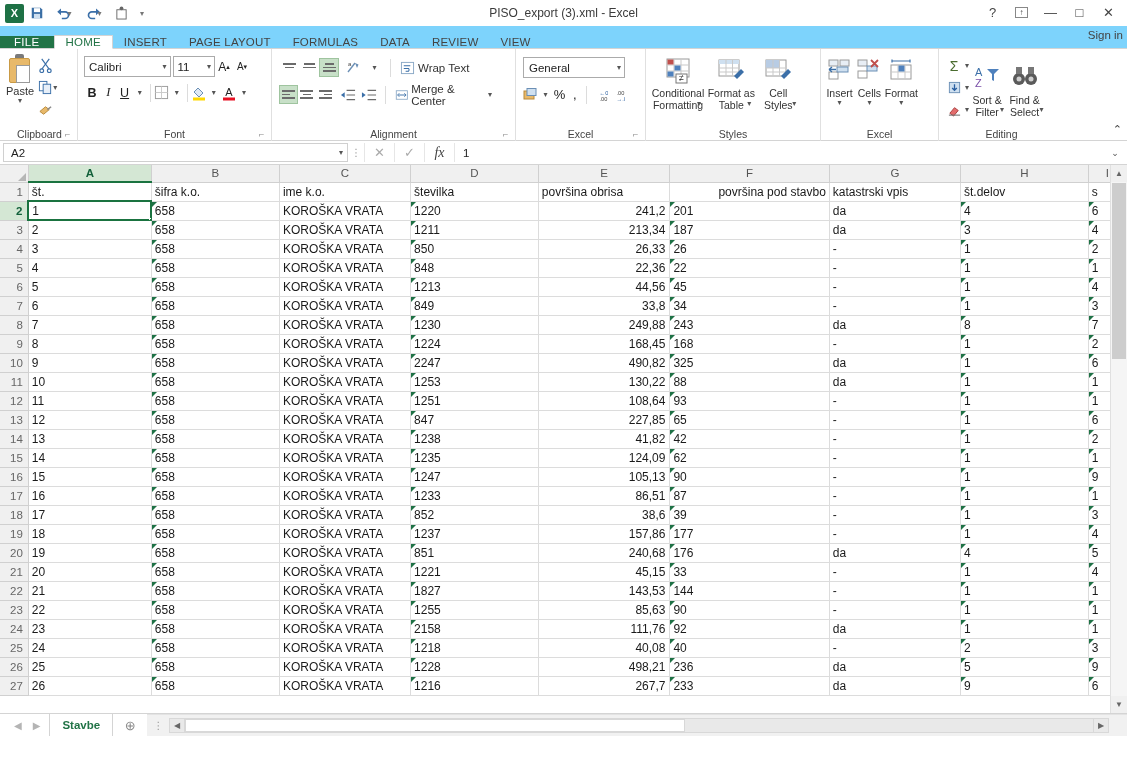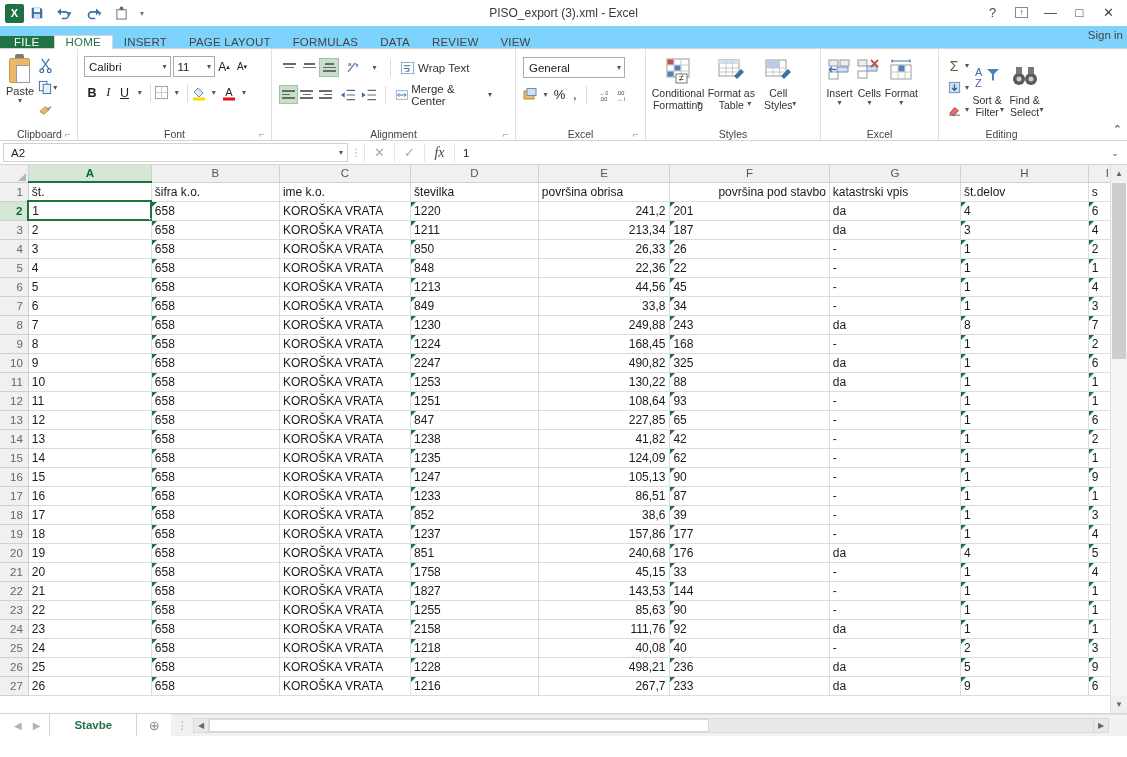--- a/index.html
+++ b/index.html
@@ -259,21 +259,21 @@
   
   .sheetbar {
     height: 23px; display:flex; align-items:stretch; background:#fff;
     border-top: 1px solid #d4d4d4;
   }
   .nav-arrows {
     display:flex; align-items:center; gap:11px; padding: 0 9px 0 14px;
     color:#b4b4b4; font-size:10px;
   }
   .sheet-tab {
-    display:flex; align-items:center; padding: 0 24px; font-size:11.5px;
+    display:flex; align-items:center; padding: 0 12px; font-size:11.5px;
     color:#217346; font-weight:bold; background:#fff;
     border-left:1px solid #d4d4d4; border-right:1px solid #d4d4d4;
   }
   .add-sheet {
     display:flex; align-items:center; justify-content:center; width:34px;
     color:#888; font-size:13px;
   }
   .hscroll-area {
     display:flex; align-items:center; background:#f1f1f1; flex:1;
     border-top:1px solid #e3e3e3;
@@ -995,21 +995,21 @@
             <td class="cell flag" style="width: 135px;">176</td>
             <td class="cell" style="width: 135px;">da</td>
             <td class="cell flag" style="width: 134px;">4</td>
             <td class="cell flag" style="width: 40px;">5</td>
           </tr>
           <tr>
             <td class="rowhead">21</td>
             <td class="cell" style="width: 131px;">20</td>
             <td class="cell flag" style="width: 134px;">658</td>
             <td class="cell" style="width: 133px;">KOROŠKA VRATA</td>
-            <td class="cell flag" style="width: 134px;">1758</td>
+            <td class="cell flag" style="width: 134px;">1221</td>
             <td class="cell num" style="width: 135px;">45,15</td>
             <td class="cell flag" style="width: 135px;">33</td>
             <td class="cell" style="width: 135px;">-</td>
             <td class="cell flag" style="width: 134px;">1</td>
             <td class="cell flag" style="width: 40px;">4</td>
           </tr>
           <tr>
             <td class="rowhead">22</td>
             <td class="cell" style="width: 131px;">21</td>
             <td class="cell flag" style="width: 134px;">658</td>

